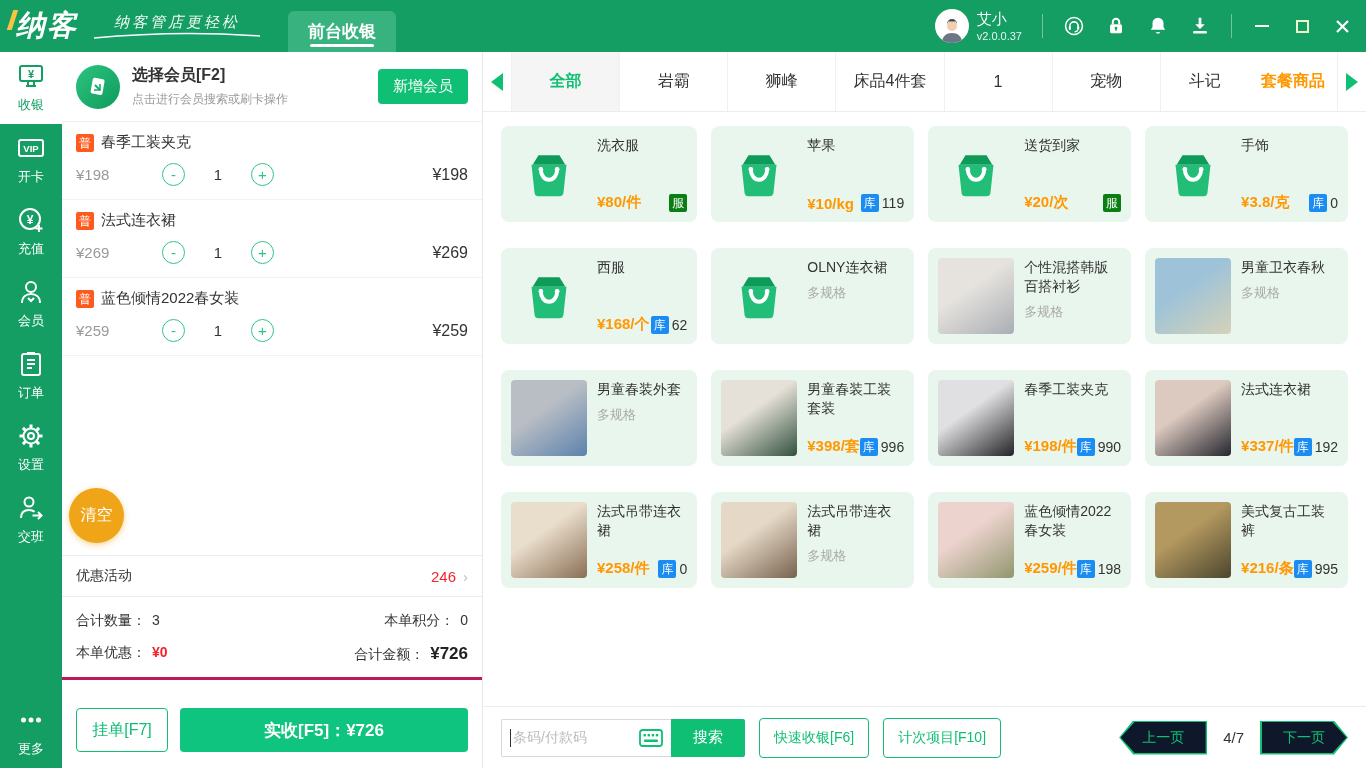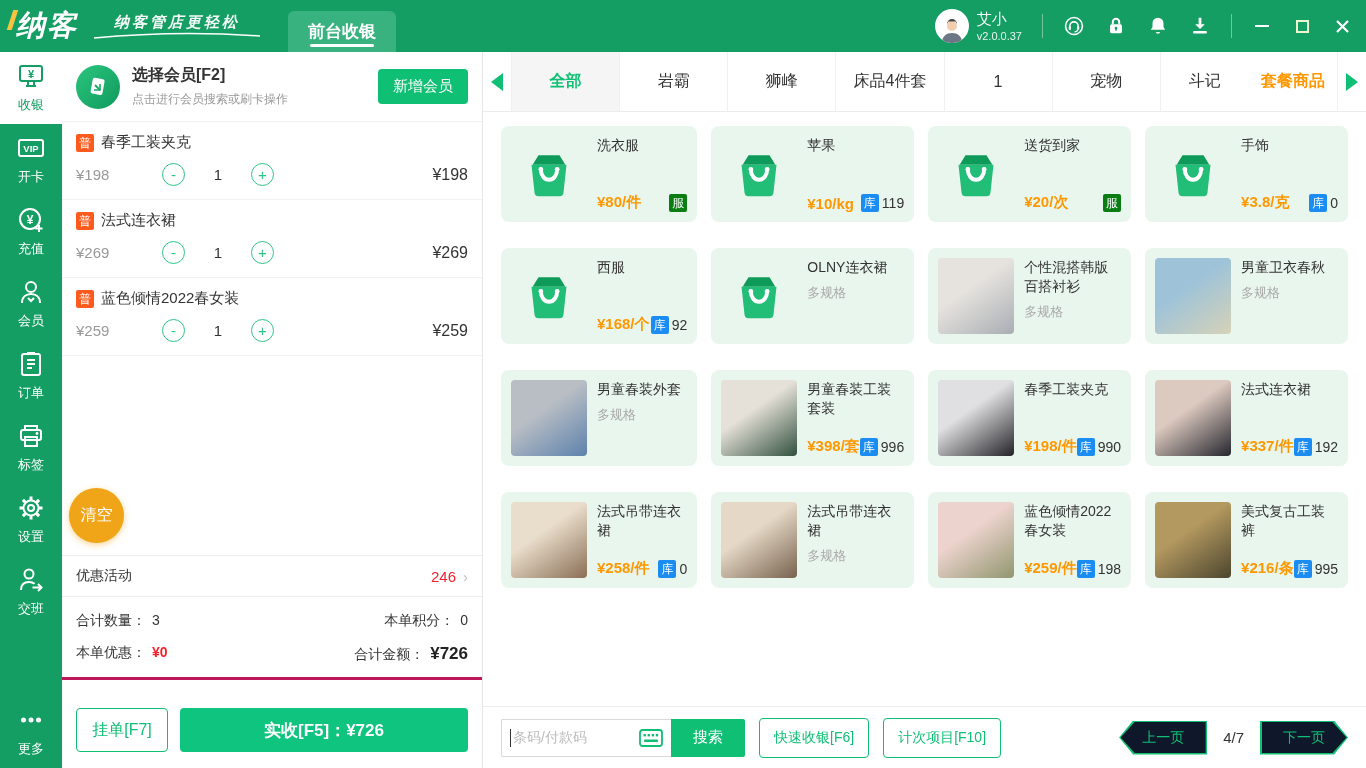--- a/index.html
+++ b/index.html
@@ -5,21 +5,21 @@
   * { margin:0; padding:0; box-sizing:border-box; }
   html,body { width:1366px; height:768px; overflow:hidden; background:#fff;
     font-family:"Liberation Sans","DejaVu Sans",sans-serif; }
   .topbar { position:absolute; left:0; top:0; width:1366px; height:52px;
     background:#149e63; display:flex; align-items:center; color:#fff; z-index:5; }
   .logo { font-size:29px; font-weight:bold; margin-left:16px; letter-spacing:2px;
     position:relative; font-style:italic; }
   .logo-accent { position:absolute; left:-6px; top:4px; width:5px; height:20px;
     background:#f6c343; transform:skewX(-18deg); }
   .slogan-wrap { margin-left:14px; display:flex; flex-direction:column; align-items:center; }
-  .slogan { font-size:15px; font-style:italic; font-weight:bold; opacity:.95; letter-spacing:3px; }
+  .slogan { font-size:15px; font-style:italic; font-weight:normal; opacity:.95; letter-spacing:3px; }
   .top-tabs { display:flex; margin-left:26px; height:52px; align-items:flex-end; }
   .top-tab { background:#38b27f; min-width:100px; padding:0 20px; height:41px; margin-right:10px;
     display:flex; align-items:center; justify-content:center; font-size:17px;
     border-radius:6px 6px 0 0; color:rgba(255,255,255,.93); position:relative; cursor:pointer; }
   .top-tab.active { font-weight:bold; color:#fff; }
   .top-tab.active::after { content:""; position:absolute; bottom:5px; left:22px; right:22px;
     height:3px; background:#fff; border-radius:2px; }
   .top-right { margin-left:auto; display:flex; align-items:center; margin-right:14px; gap:20px; }
   .user { display:flex; align-items:center; gap:8px; cursor:pointer; }
   .avatar { width:34px; height:34px; border-radius:50%; background:#fff; overflow:hidden;
@@ -250,29 +250,20 @@
     <div class="side-item">
       <span><svg class="side-icon" viewBox="0 0 28 28">
           <rect x="5" y="4" width="18" height="21" rx="2" fill="none" stroke="currentColor" stroke-width="2"></rect>
           <path d="M10 3.5 h8" stroke="currentColor" stroke-width="3"></path>
           <path d="M10 10 h8 M10 14 h8 M10 18 h5" stroke="currentColor" stroke-width="2"></path>
         </svg></span>
       <span>订单</span>
     </div>
     <div class="side-item">
       <span><svg class="side-icon" viewBox="0 0 28 28">
-          <path d="M8 8 V4 h12 v4" fill="none" stroke="currentColor" stroke-width="2"></path>
-          <rect x="4" y="8" width="20" height="10" rx="2" fill="none" stroke="currentColor" stroke-width="2"></rect>
-          <rect x="8" y="15" width="12" height="9" fill="none" stroke="currentColor" stroke-width="2"></rect>
-          <circle cx="20" cy="11.5" r="1.4" fill="currentColor"></circle>
-        </svg></span>
-      <span>标签</span>
-    </div>
-    <div class="side-item">
-      <span><svg class="side-icon" viewBox="0 0 28 28">
           <circle cx="14" cy="14" r="7.5" fill="none" stroke="currentColor" stroke-width="2"></circle>
           <circle cx="14" cy="14" r="3" fill="none" stroke="currentColor" stroke-width="2"></circle>
           <g stroke="currentColor" stroke-width="3">
             <path d="M14 2.5 v3.5 M14 22 v3.5 M2.5 14 h3.5 M22 14 h3.5 M5.9 5.9 l2.5 2.5 M19.6 19.6 l2.5 2.5 M22.1 5.9 l-2.5 2.5 M8.4 19.6 l-2.5 2.5"></path>
           </g>
         </svg></span>
       <span>设置</span>
     </div>
     <div class="side-item">
       <span><svg class="side-icon" viewBox="0 0 28 28">
@@ -504,21 +495,21 @@
               <circle cx="17" cy="20" r="2" fill="#fff"></circle>
               <circle cx="31" cy="20" r="2" fill="#fff"></circle>
             </svg>
           </div>
           <div class="card-body">
             <div class="card-name">西服</div>
             <div class="card-bottom">
               <span class="card-price">¥168/个</span>
               <span class="badge-group">
                 <span class="badge-stock">库</span>
-                <span class="stock-num">92</span>
+                <span class="stock-num">62</span>
               </span>
             </div>
           </div>
         </div>
         <div class="card">
           <div class="card-img">
             <svg width="56" height="56" viewBox="0 0 48 48">
               <path d="M10 16 l5-8 h18 l5 8 Z" fill="#0e9a58"></path>
               <path d="M9 16 h30 l-2.6 24 a3.5 3.5 0 0 1 -3.5 3 h-17.8 a3.5 3.5 0 0 1 -3.5 -3 Z" fill="#22bd77"></path>
               <path d="M17 20 a7 9 0 0 0 14 0" fill="none" stroke="#fff" stroke-width="3.4" stroke-linecap="round"></path>

